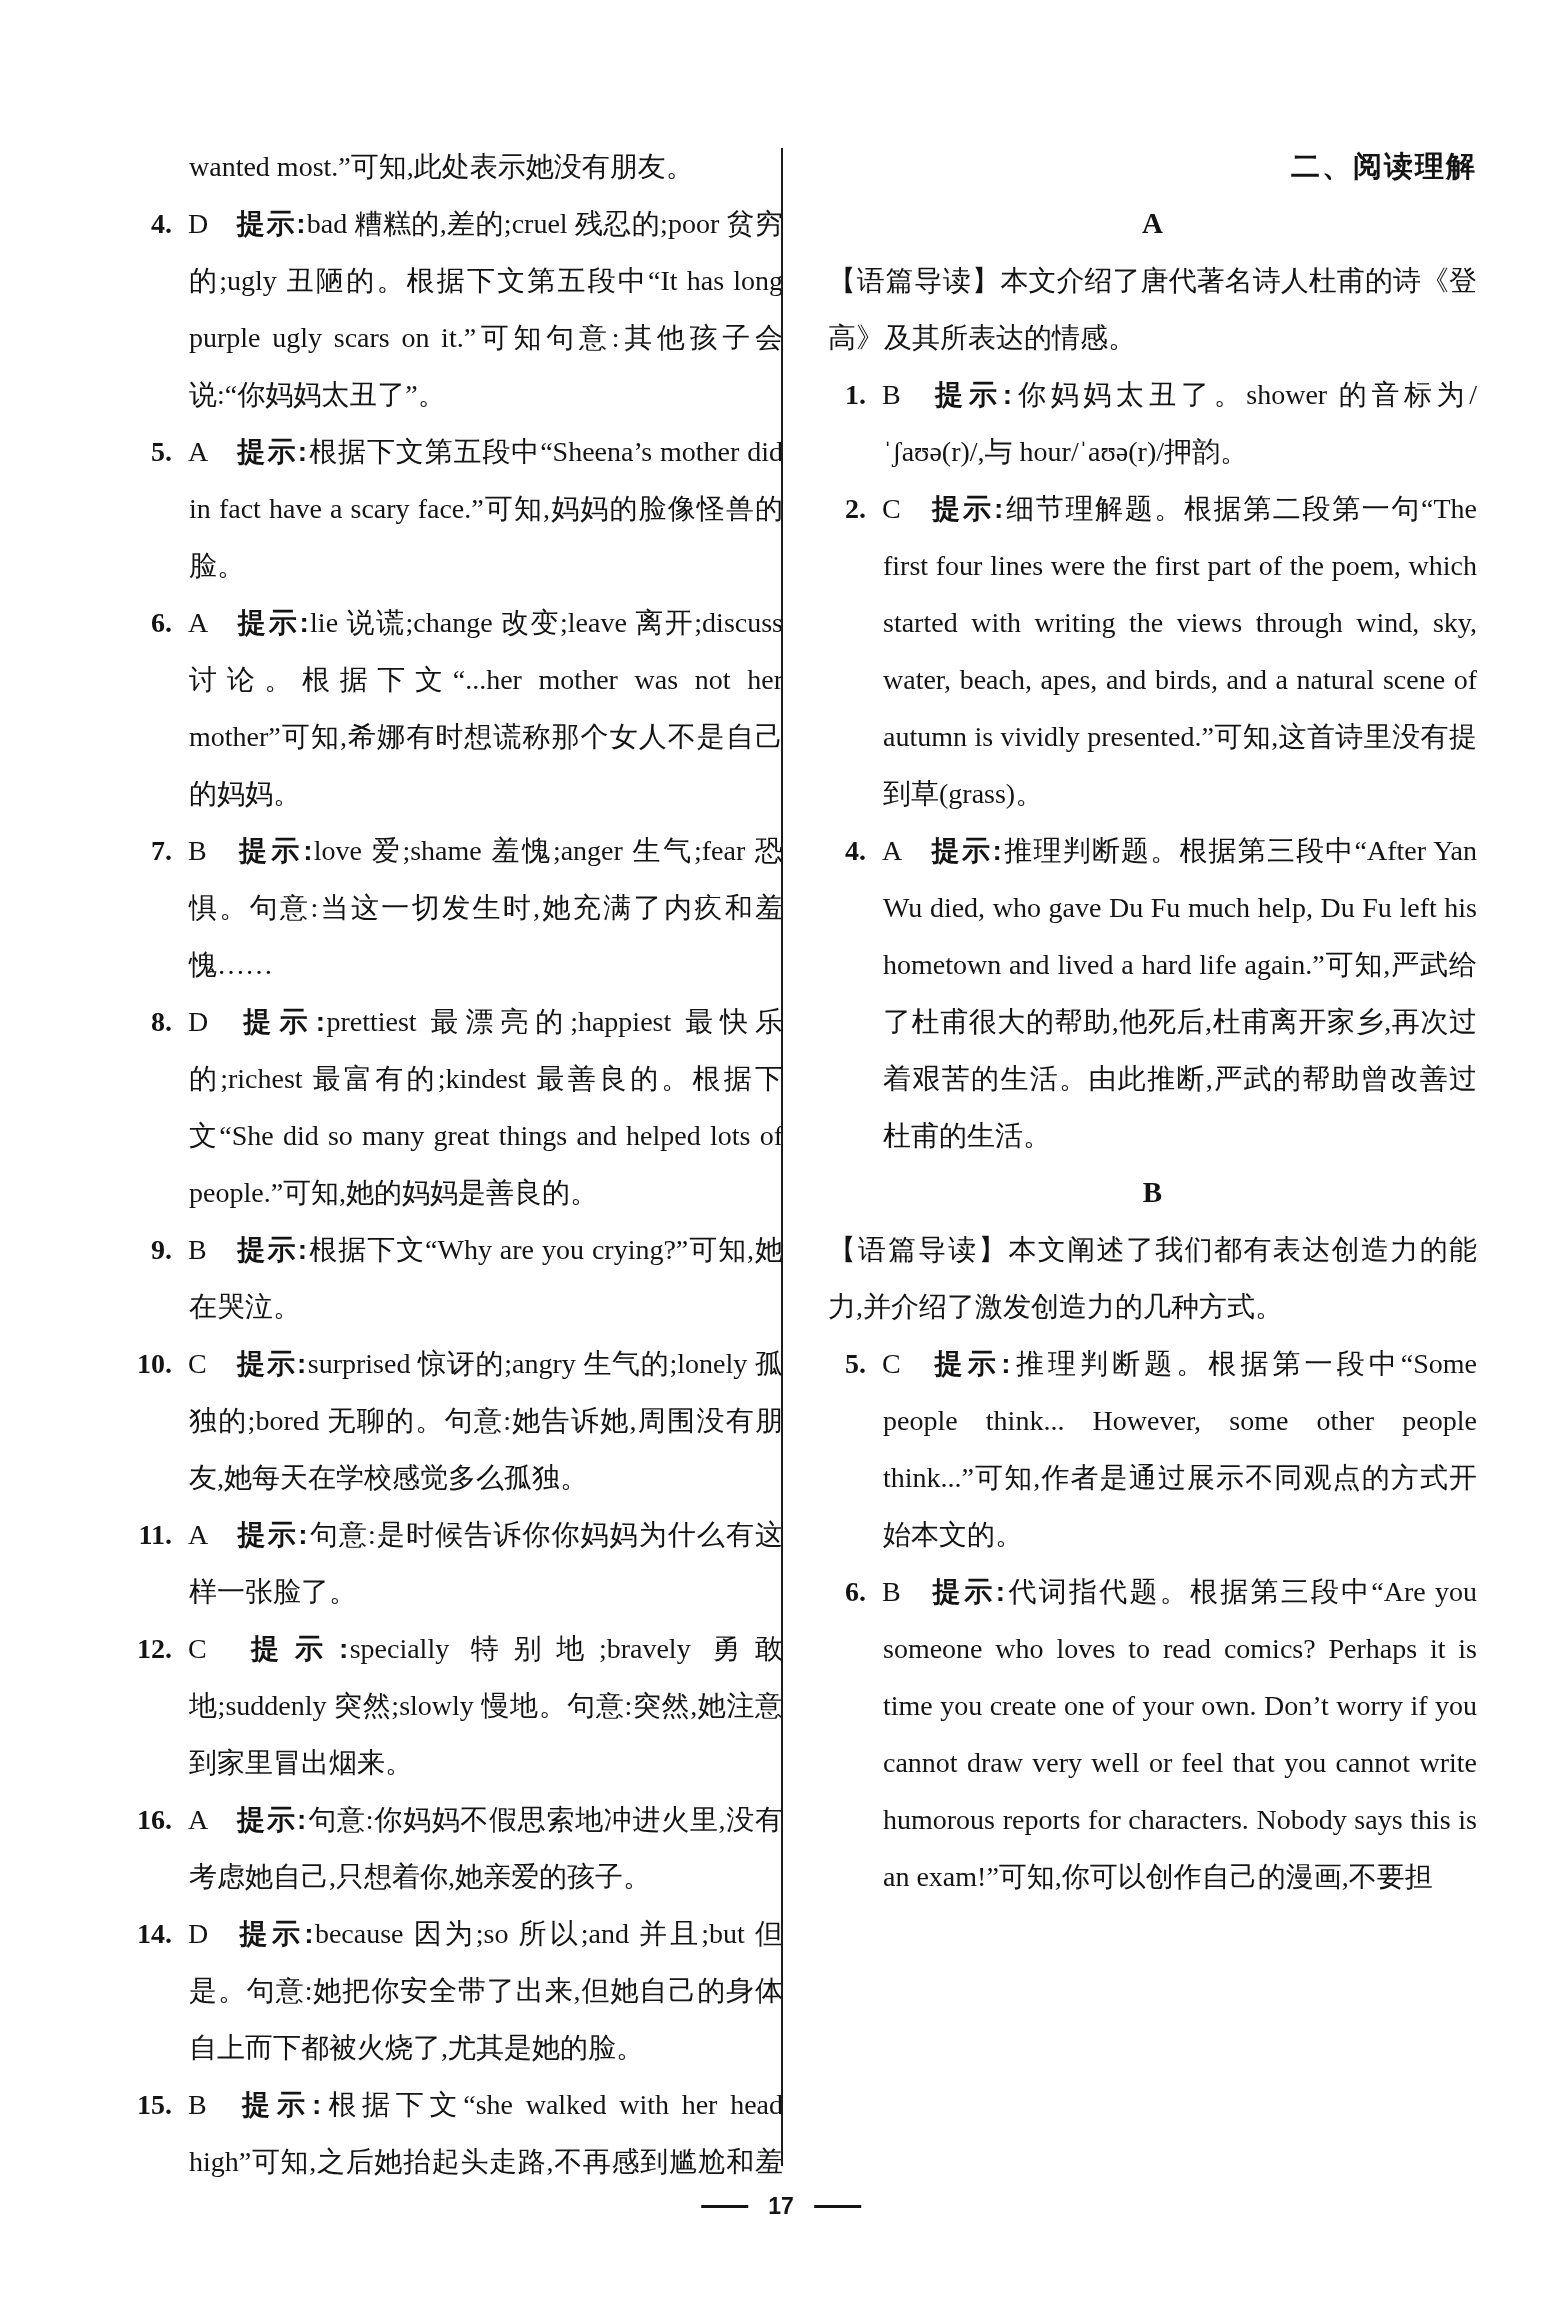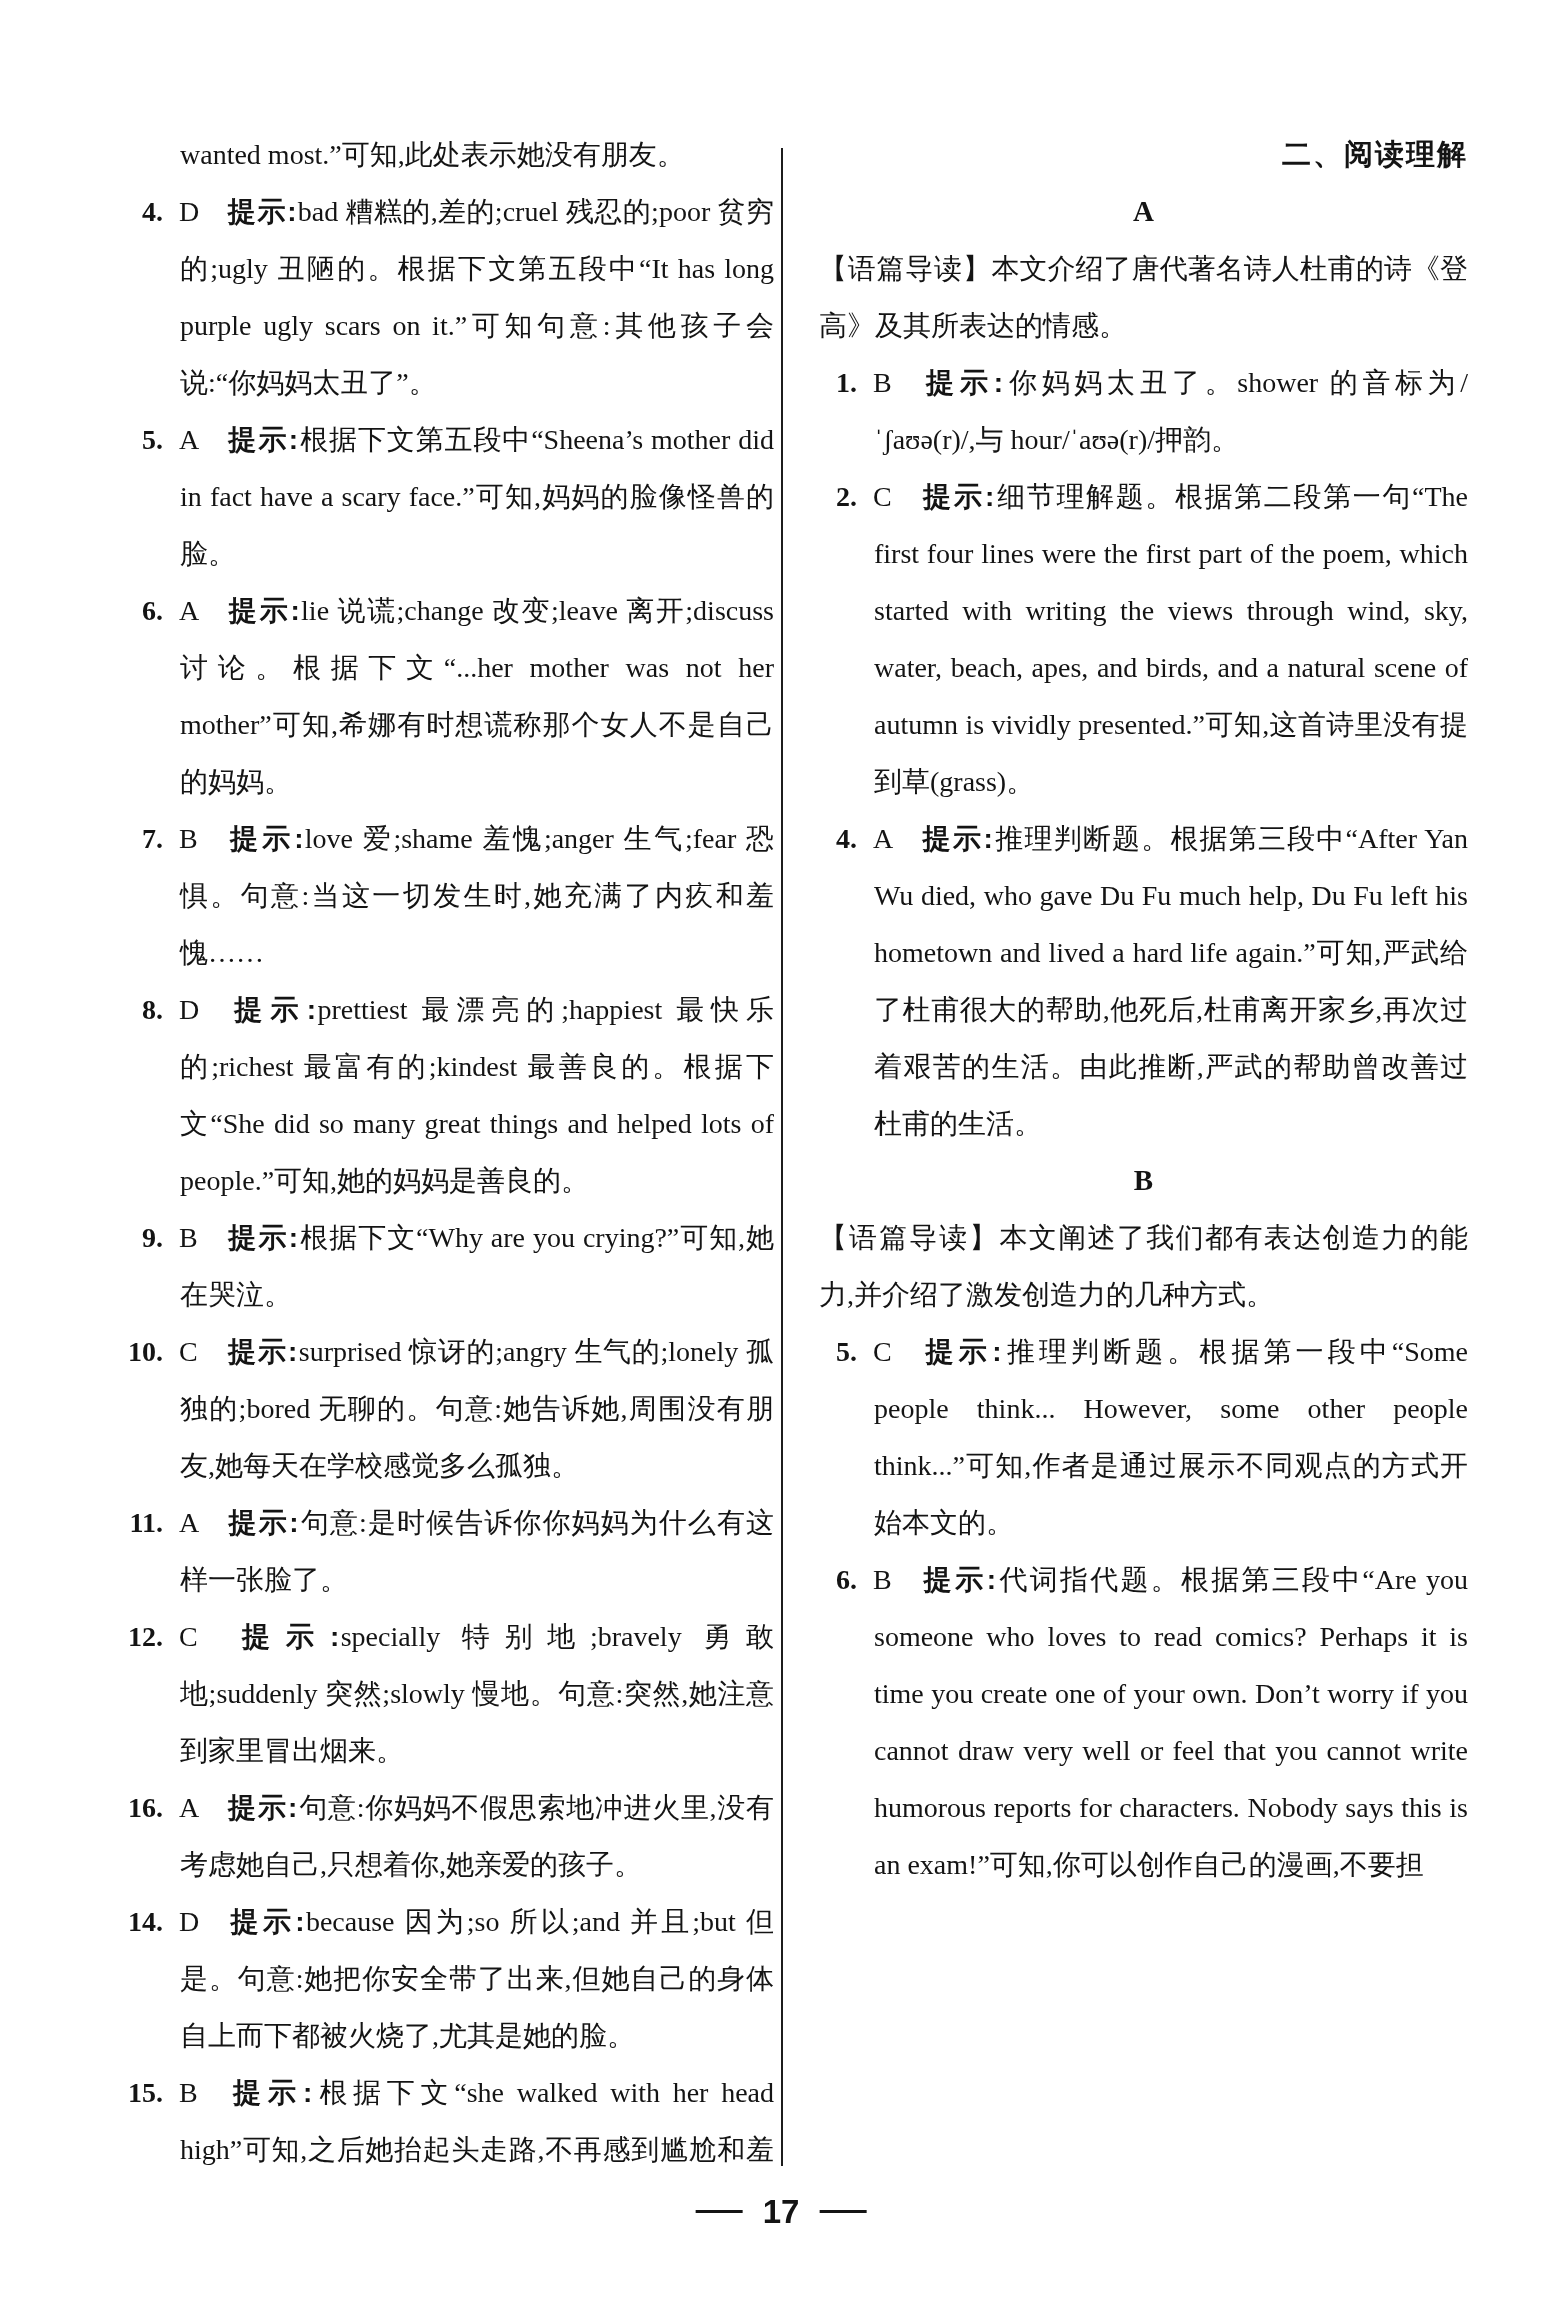--- a/index.html
+++ b/index.html
@@ -5,23 +5,23 @@
   html,body{margin:0;padding:0;background:#e8e8e8;}
   .page{
     position:relative;
     width:1564px;height:2319px;
     background:#ffffff;
     font-family:"Liberation Serif","DejaVu Serif",serif;
     font-size:28px;line-height:57px;color:#141414;
     overflow:hidden;
   }
   .col{
-    position:absolute;top:126px;
+    position:absolute;top:138px;
     text-align:justify;
-    height:2062px;overflow:hidden;
+    height:2062px;overflow:hidden;margin-left:9px;
   }
   .col-left{left:125px;width:649px;}
   .col-right{left:819px;width:649px;}
   .divider{
     position:absolute;left:781px;top:148px;
     width:2px;height:2018px;background:#1c1c1c;
   }
   .cont-line{padding-left:55px;}
   .item{padding-left:55px;text-indent:-55px;}
   .num{
@@ -47,21 +47,21 @@
   .intro{margin:0;}
   .intro-tag{
     font-family:"Liberation Sans","DejaVu Sans",sans-serif;
     font-weight:normal;letter-spacing:0.7px;
   }
   .footer{
     position:absolute;left:781px;top:2195px;
     transform:translateX(-50%);
     display:flex;align-items:center;gap:20px;
     font-family:"Liberation Sans","DejaVu Sans",sans-serif;
-    font-size:33px;font-weight:600;line-height:1;
+    font-size:23px;font-weight:600;line-height:1;
   }
   .footer-dash{width:47px;height:2.6px;background:#141414;}
 </style>
 </head>
 <body>
 
 <div class="page">
 
   <div class="col col-left">
     <div class="cont-line">wanted most.”可知,此处表示她没有朋友。</div>

